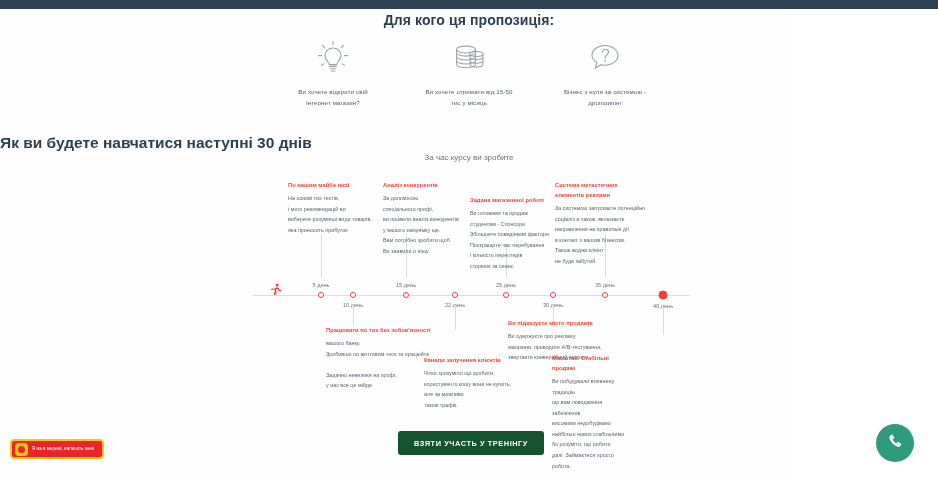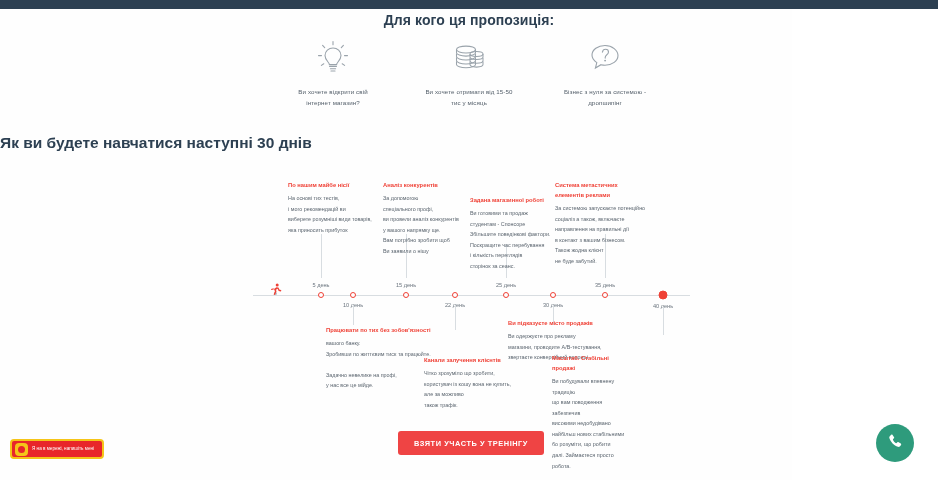--- a/index.html
+++ b/index.html
@@ -88,21 +88,21 @@
     line-height: 1.75; margin-bottom: 3px;
   }
   .callout .c-body {
     font-size: 5.4px; line-height: 1.95; color: #5b656f;
   }
 
   
   .cta {
     position: absolute; top: 431px; left: 398px;
     width: 146px; height: 24px;
-    background: #ef4444; color: #fff;
+    background: #14532d; color: #fff;
     border: none; border-radius: 3px;
     font-family: "Liberation Sans", sans-serif;
     font-size: 7.4px; font-weight: bold; letter-spacing: .55px;
     cursor: pointer;
   }
 
   
   .ig-badge {
     position: absolute; top: 439px; left: 10px;
     height: 20px; padding: 0 8px 0 3px;
@@ -178,20 +178,21 @@
           <path d="M17.4 14.2c.3-1.8 1.5-2.9 3.1-2.9 1.8 0 3 1.2 3 2.8 0 1.4-.8 2.1-1.9 2.9-1 .8-1.4 1.5-1.4 2.6v.5" stroke-linecap="round"></path>
           <circle cx="20.1" cy="22.6" r=".95" fill="#9aa3ab" stroke="none"></circle>
         </svg>
       </div>
       <div class="aud-cap">Бізнес з нуля за системою -<br>дропшипінг</div>
     </div>
 
   </div>
 
   <div class="tl-title">Як ви будете навчатися наступні 30 днів</div>
+  <div class="tl-sub">За час курсу ви зробите</div>
 
   <div class="timeline">
 
     <div class="axis"></div>
     <div class="origin-dot"></div>
 
     <div class="runner">
       <svg width="12" height="14" viewBox="0 0 12 14" fill="#ef4136">
         <circle cx="7.2" cy="2" r="1.5"></circle>
         <path d="M6.4 4.2 4 6.1l.9 2.2-1.3 3.3 1.3.5 1.6-3.6-.5-1.8 1.6-1 1.1 2.2 2.3.5.3-1.3-1.7-.4-1.2-2.3z"></path>

